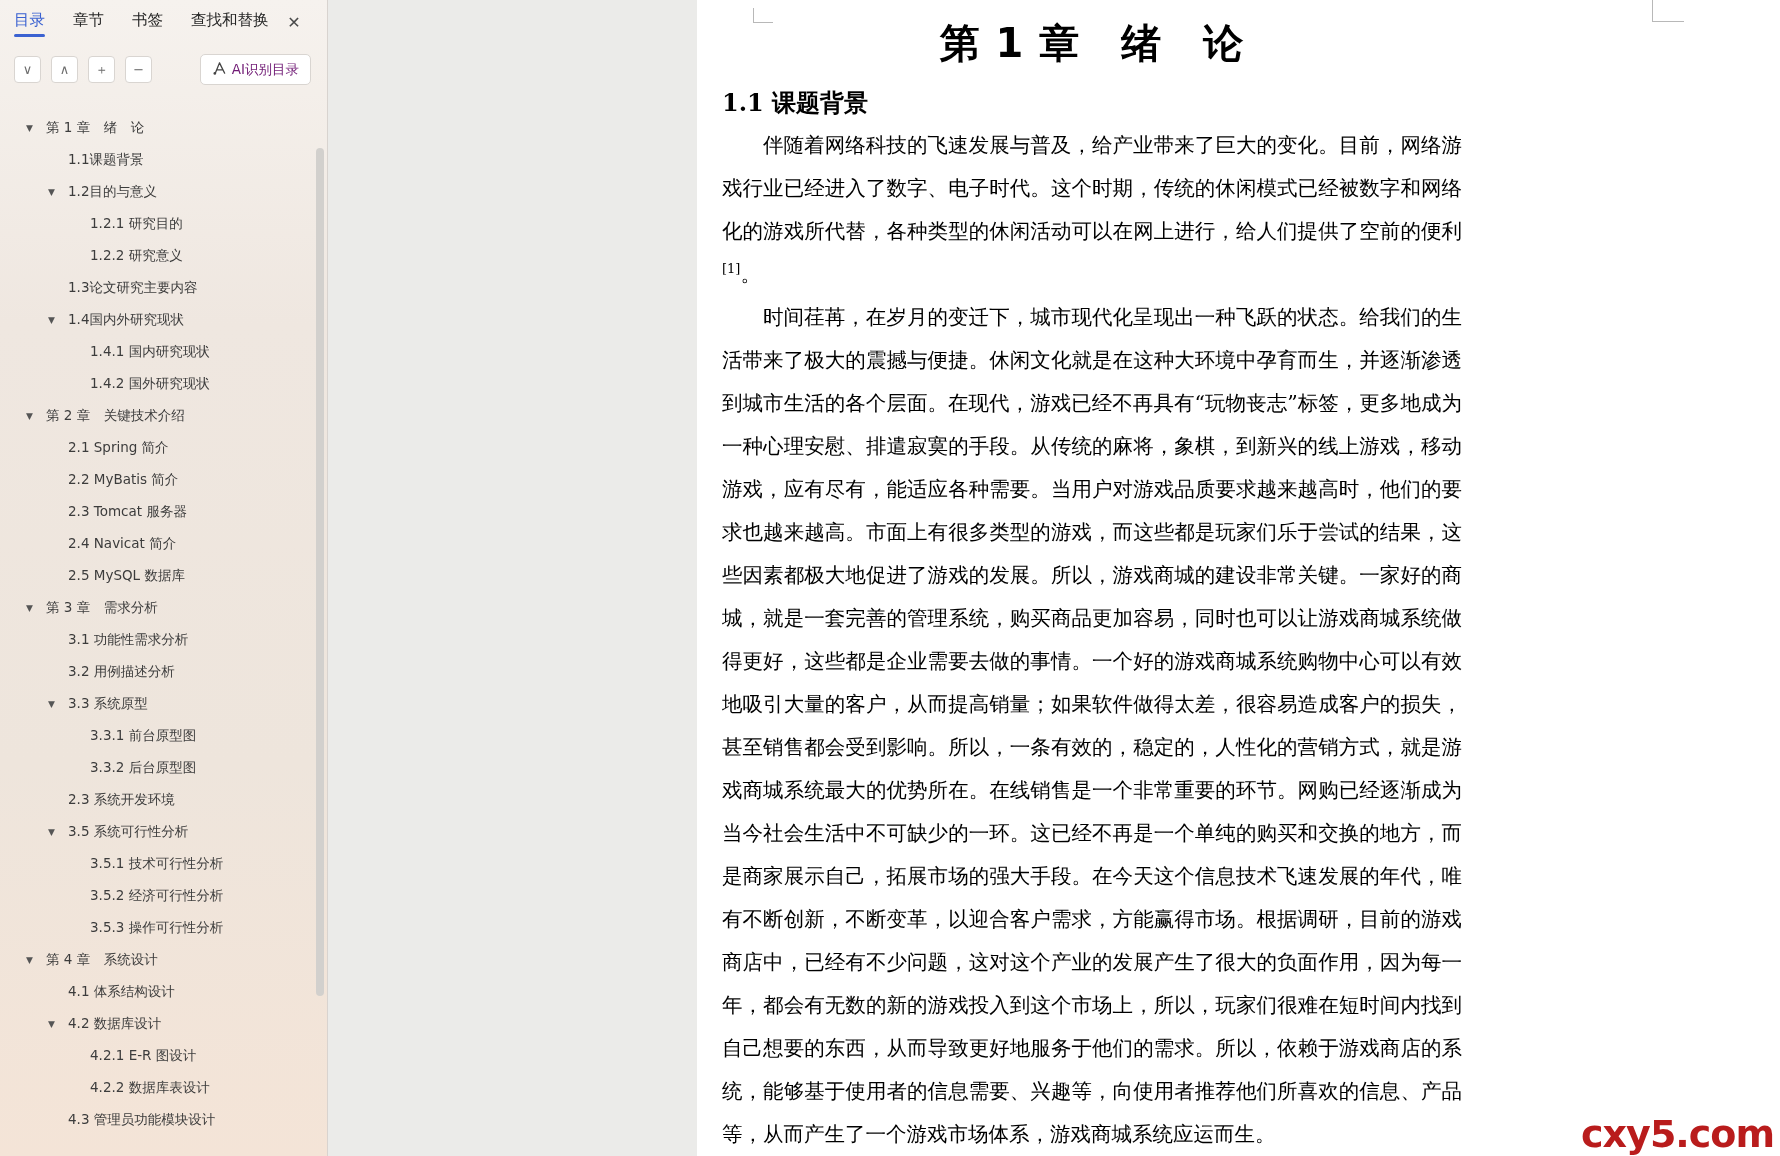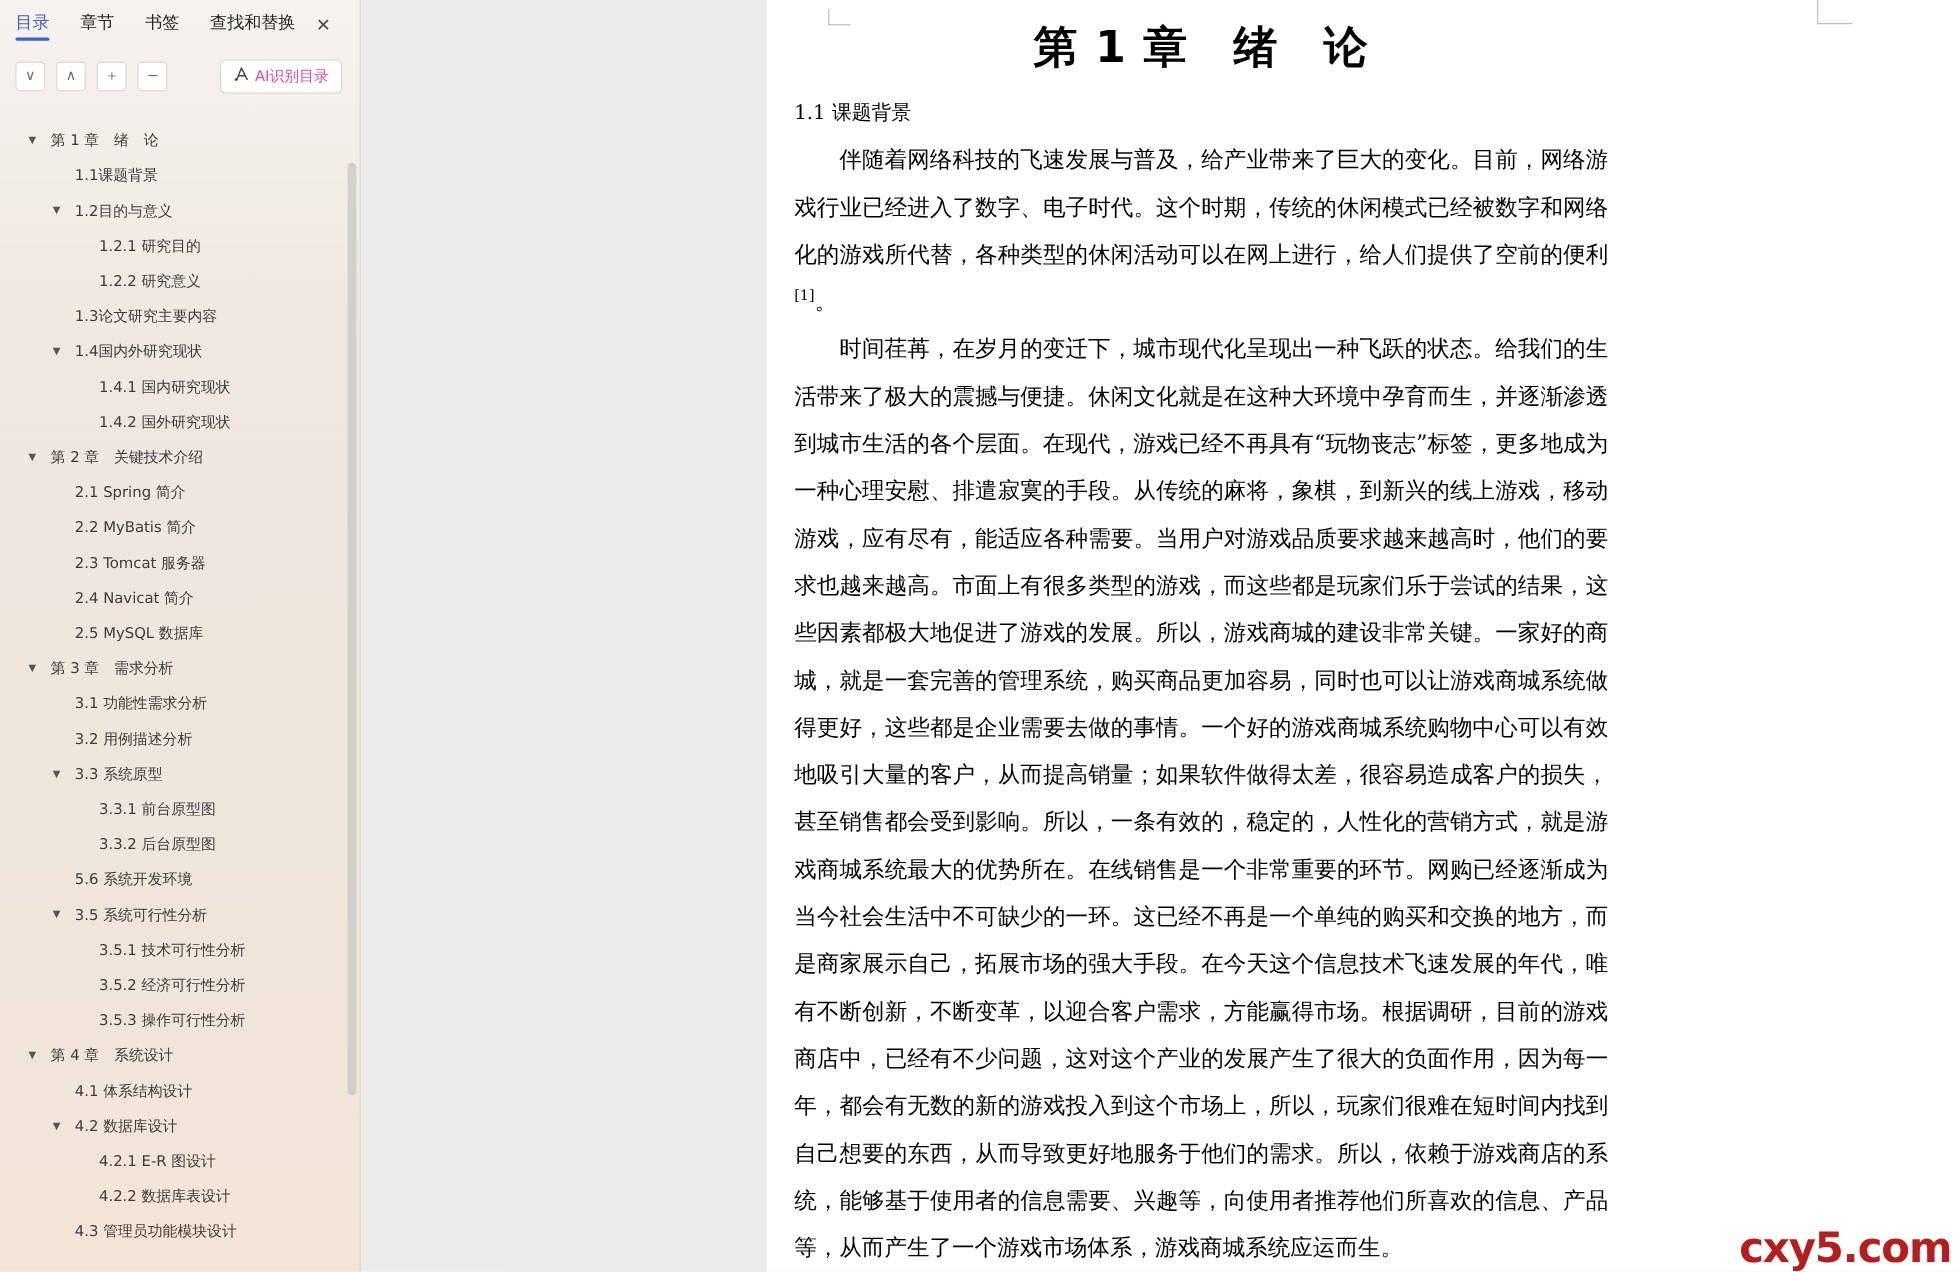--- a/index.html
+++ b/index.html
@@ -31,21 +31,21 @@
   }
   .tools { position:absolute; left:14px; top:56px; right:14px; height:30px; }
   .sq-btn {
     display:inline-block; width:27px; height:27px; margin-right:5px;
     background:#fff; border:1px solid #d9d5d1; border-radius:4px;
     text-align:center; line-height:25px; font-size:13px; color:#6d6d6d; vertical-align:top;
   }
   .ai-btn {
     position:absolute; right:2px; top:-2px; height:31px;
     background:#fff; border:1px solid #d9d5d1; border-radius:5px;
-    padding:0 11px; font-size:13.5px; color:#ec4899;
+    padding:0 11px; font-size:13.5px; color:#701a75;
     display:flex; align-items:center; gap:5px;
   }
   .ai-ic { display:inline-block; }
 
   .toc { position:absolute; left:0; top:112px; right:10px; }
   .toc-item { height:32px; display:flex; align-items:center; font-size:13.5px; color:#3c3c3c; white-space:nowrap; }
   .toc-item .tri {
     width:20px; font-size:9px; color:#555; text-align:left; flex:0 0 20px;
   }
   .toc-item .tri.hidden { visibility:hidden; }
@@ -69,21 +69,21 @@
     position:absolute; left:955px; top:0; width:32px; height:22px;
     border-left:1px solid #b8b8b8; border-bottom:1px solid #b8b8b8;
   }
   .doc { position:absolute; left:25px; top:0; width:740px; color:#000; }
   .chapter-title {
     margin:18px 0 0 0; font-size:40px; line-height:50px; font-weight:700;
     text-align:center; color:#000; letter-spacing:1px;
     font-family:"DejaVu Sans","Liberation Sans",sans-serif;
   }
   .section-heading {
-    margin:20px 0 0 0; font-size:18px; line-height:30px; font-weight:400; color:#000;
+    margin:20px 0 0 0; font-size:24px; line-height:30px; font-weight:700; color:#000;
     font-family:"DejaVu Serif","Liberation Serif",serif;
   }
   .body-text {
     margin-top:6px; font-size:20.5px; line-height:43px;
     font-family:"DejaVu Serif","Liberation Serif",serif;
   }
   .body-text p { margin:0; text-indent:2em; text-align:justify; }
   .body-text sup { font-size:13px; line-height:0; }
 
   .watermark {
@@ -201,21 +201,21 @@
       <div class="toc-item lv2">
         <span class="tri hidden"></span>
         <span class="lbl">3.3.1 前台原型图</span>
       </div>
       <div class="toc-item lv2">
         <span class="tri hidden"></span>
         <span class="lbl">3.3.2 后台原型图</span>
       </div>
       <div class="toc-item lv1">
         <span class="tri hidden"></span>
-        <span class="lbl">5.6 系统开发环境</span>
+        <span class="lbl">2.3 系统开发环境</span>
       </div>
       <div class="toc-item lv1">
         <span class="tri">▼</span>
         <span class="lbl">3.5 系统可行性分析</span>
       </div>
       <div class="toc-item lv2">
         <span class="tri hidden"></span>
         <span class="lbl">3.5.1 技术可行性分析</span>
       </div>
       <div class="toc-item lv2">

